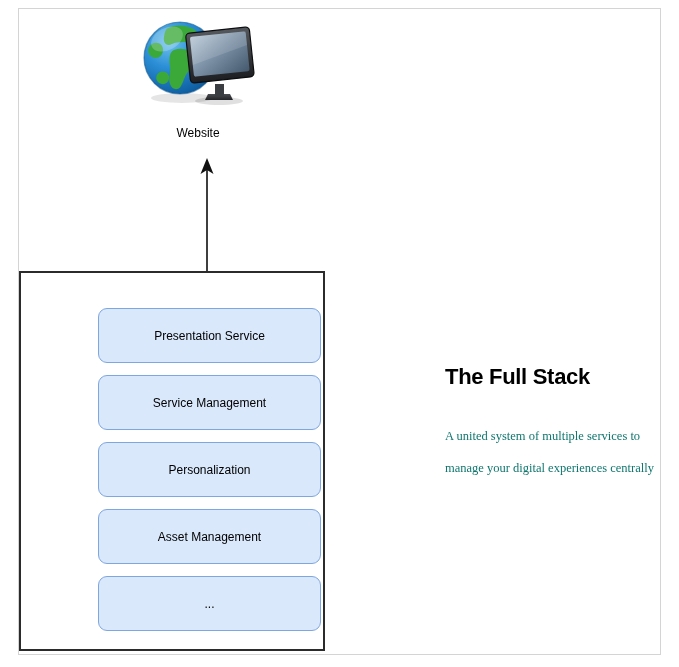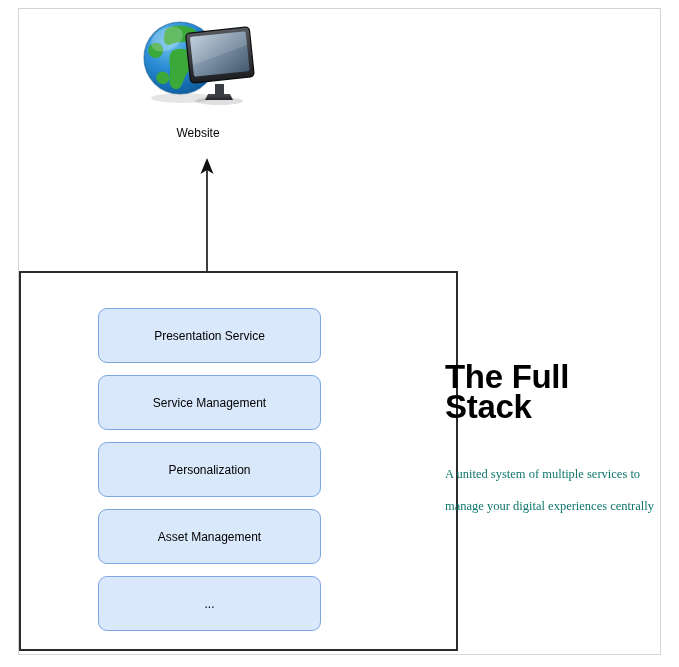--- a/index.html
+++ b/index.html
@@ -62,21 +62,21 @@
     left: 192px;
     top: 155px;
     width: 30px;
     height: 122px;
   }
   
   .stack-container {
     position: absolute;
     left: 19px;
     top: 271px;
-    width: 439px;
+    width: 306px;
     height: 380px;
     border: 2px solid #2b2b2b;
     box-sizing: border-box;
     background: #ffffff;
   }
   .services-list {
     position: absolute;
     left: 77px;
     top: 35px;
     width: 223px;
@@ -101,26 +101,26 @@
     margin-bottom: 0;
   }
   
   .info-panel {
     position: absolute;
     left: 445px;
     top: 362px;
     width: 212px;
   }
   .info-title {
-    font-size: 33px;
+    font-size: 22px;
     line-height: 30px;
     font-weight: bold;
     color: #000000;
     letter-spacing: -0.3px;
-    margin: 0 0 36px 0;
+    margin: 0 0 28px 0;
   }
   .info-body {
     font-size: 12.5px;
     line-height: 32px;
     color: #0f766e;
     margin: 0;
     font-family: Liberation Serif, serif;
   }
 </style>
 </head>

